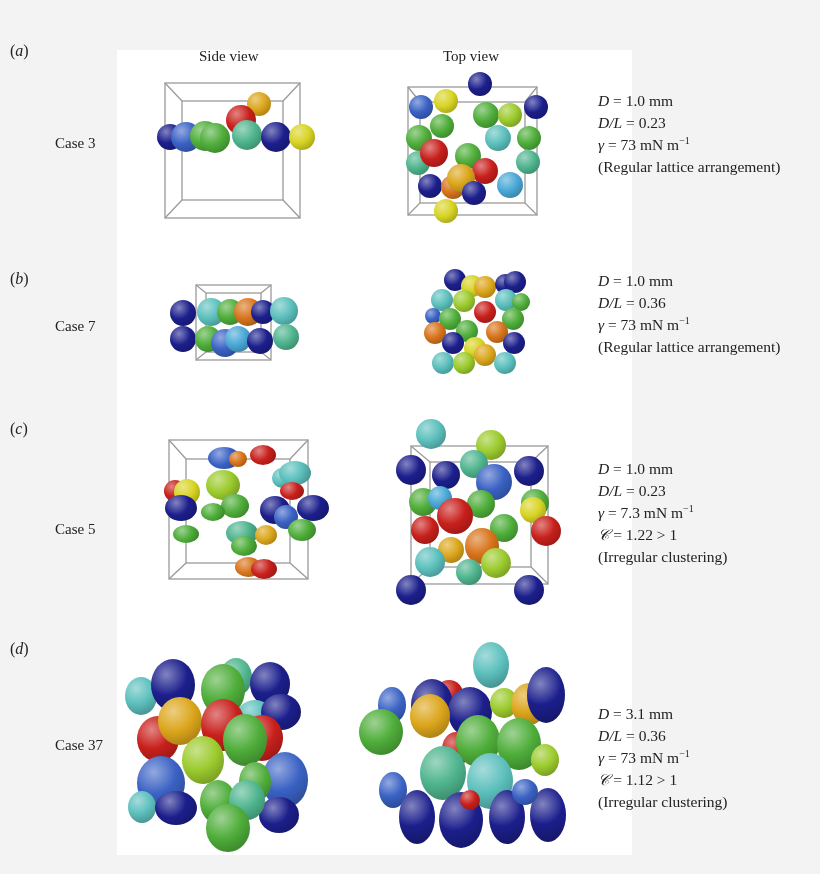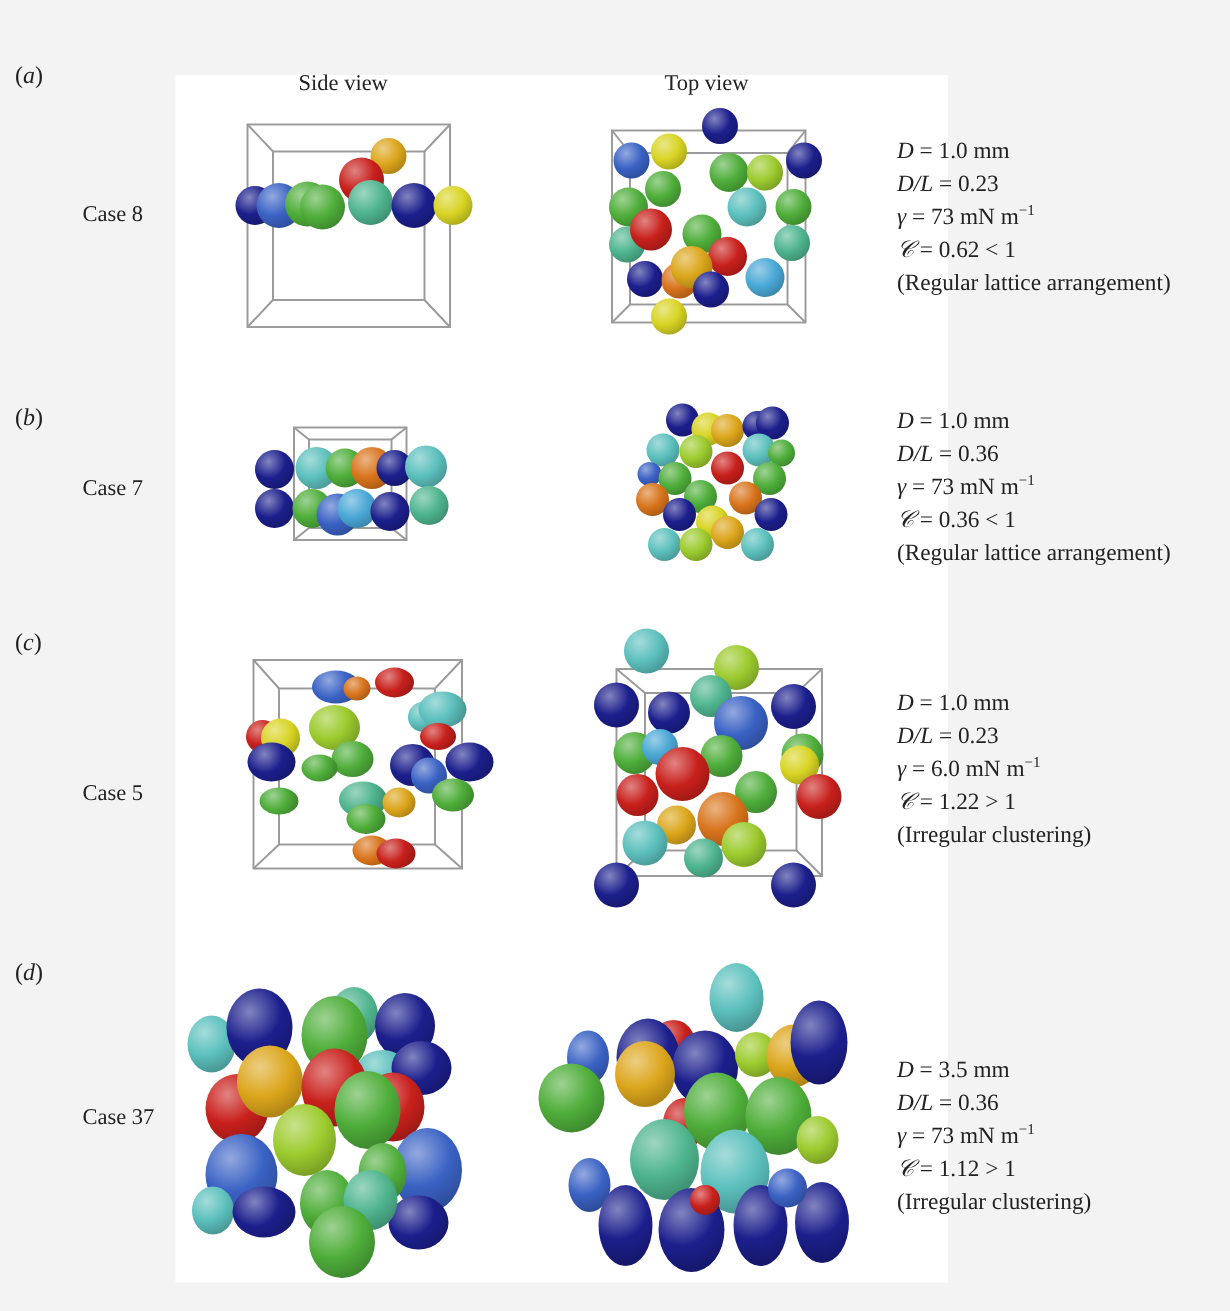--- a/index.html
+++ b/index.html
@@ -23,48 +23,46 @@
 <div class="panel"></div>
 
 <div class="txt" style="left:199px;top:47px;">Side view</div>
 <div class="txt" style="left:443px;top:47px;">Top view</div>
 
 <div class="txt panel-label" style="left:10px;top:42px;"><span class="p">(</span><span>a</span><span class="p">)</span></div>
 <div class="txt panel-label" style="left:10px;top:270px;"><span class="p">(</span><span>b</span><span class="p">)</span></div>
 <div class="txt panel-label" style="left:10px;top:420px;"><span class="p">(</span><span>c</span><span class="p">)</span></div>
 <div class="txt panel-label" style="left:10px;top:640px;"><span class="p">(</span><span>d</span><span class="p">)</span></div>
 
-<div class="txt" style="left:55px;top:134px;">Case 8</div>
+<div class="txt" style="left:55px;top:134px;">Case 3</div>
 <div class="txt" style="left:55px;top:317px;">Case 7</div>
 <div class="txt" style="left:55px;top:520px;">Case 5</div>
 <div class="txt" style="left:55px;top:736px;">Case 37</div>
 
 <div class="params" style="top:90px;">
   <div><span class="it">D</span> = <span>1.0 mm</span></div>
   <div><span class="it">D/L</span> = <span>0.23</span></div>
   <div><span class="it">γ</span> = <span>73 mN m</span><sup>−1</sup></div>
-  <div><span class="it">𝒞</span> = <span>0.62 &lt; 1</span></div>
   <div>(Regular lattice arrangement)</div>
 </div>
 <div class="params" style="top:270px;">
   <div><span class="it">D</span> = <span>1.0 mm</span></div>
   <div><span class="it">D/L</span> = <span>0.36</span></div>
   <div><span class="it">γ</span> = <span>73 mN m</span><sup>−1</sup></div>
-  <div><span class="it">𝒞</span> = <span>0.36 &lt; 1</span></div>
   <div>(Regular lattice arrangement)</div>
 </div>
 <div class="params" style="top:458px;">
   <div><span class="it">D</span> = <span>1.0 mm</span></div>
   <div><span class="it">D/L</span> = <span>0.23</span></div>
-  <div><span class="it">γ</span> = <span>6.0 mN m</span><sup>−1</sup></div>
+  <div><span class="it">γ</span> = <span>7.3 mN m</span><sup>−1</sup></div>
   <div><span class="it">𝒞</span> = <span>1.22 &gt; 1</span></div>
   <div>(Irregular clustering)</div>
 </div>
 <div class="params" style="top:703px;">
-  <div><span class="it">D</span> = <span>3.5 mm</span></div>
+  <div><span class="it">D</span> = <span>3.1 mm</span></div>
   <div><span class="it">D/L</span> = <span>0.36</span></div>
   <div><span class="it">γ</span> = <span>73 mN m</span><sup>−1</sup></div>
   <div><span class="it">𝒞</span> = <span>1.12 &gt; 1</span></div>
   <div>(Irregular clustering)</div>
 </div>
 
 <div class="view-area" id="va-a-side">
     <svg width="820" height="874" style="left: 0px; top: 0px;">
       <rect x="165" y="83" width="135" height="135" stroke="#9a9a9a" stroke-width="1.3" fill="none"></rect>
       <rect x="182" y="101" width="101" height="99" stroke="#9a9a9a" stroke-width="1.3" fill="none"></rect>

